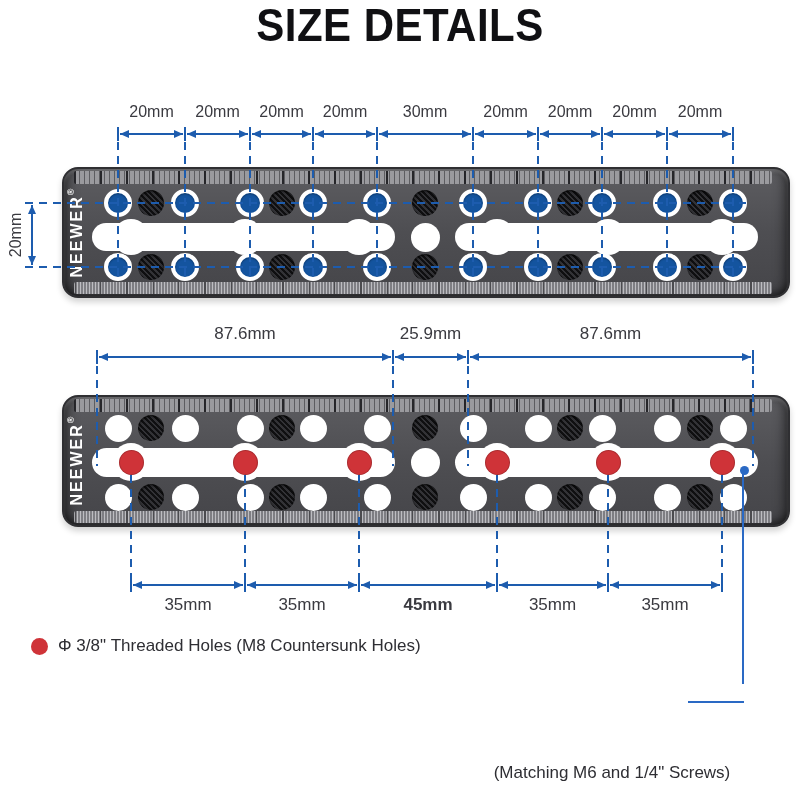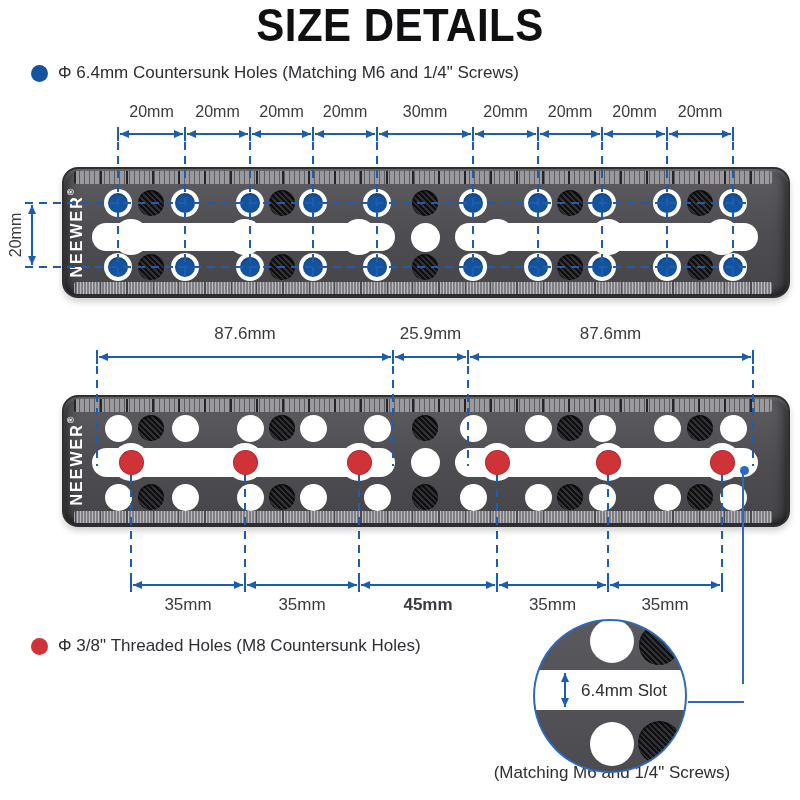--- a/index.html
+++ b/index.html
@@ -66,43 +66,30 @@
   .detail-label{font-size:17px;color:#2e2e33;white-space:nowrap;}
   .detail-caption{width:280px;text-align:center;font-size:17px;color:#2e2e33;white-space:nowrap;}
 </style>
 </head>
 <body>
 
 <div id="stage">
 
   <h1 class="abs title">SIZE DETAILS</h1>
 
-  <div class="abs legend-row" style="left:31px;top:63px;">
-    <span class="legend-dot" style="background:#14549f;"></span>
-    <span class="legend-label">Φ 6.4mm Countersunk Holes (Matching M6 and 1/4" Screws)</span>
-  </div>
 
   <div class="abs legend-row" style="left:31px;top:636px;">
     <span class="legend-dot" style="background:#cf3338;"></span>
     <span class="legend-label">Φ 3/8" Threaded Holes (M8 Countersunk Holes)</span>
   </div>
 
   <div class="abs leader-dot" style="left:740px;top:466px;z-index:6;"></div>
   <div class="abs leader" style="left:742px;top:474px;width:2px;height:210px;z-index:6;"></div>
   <div class="abs leader" style="left:688px;top:701px;width:56px;height:2px;z-index:6;"></div>
 
-  <div class="abs detail-circle" style="left:533px;top:619px;z-index:7;">
-    <div class="abs detail-band"></div>
-    <div class="abs hole-white" style="left:55px;top:-2px;width:44px;height:44px;"></div>
-    <div class="abs hole-dark" style="left:104px;top:4px;width:40px;height:40px;"></div>
-    <div class="abs hole-white" style="left:55px;top:101px;width:44px;height:44px;"></div>
-    <div class="abs hole-dark" style="left:103px;top:100px;width:43px;height:43px;"></div>
-    <div class="abs segv" style="left:29px;top:52px;height:34px;"></div>
-    <div class="abs detail-label" style="left:46px;top:60px;">6.4mm Slot</div>
-  </div>
 
   <div class="abs detail-caption" style="left:472px;top:763px;">(Matching M6 and 1/4" Screws)</div>
 <div class="abs plate" style="left: 62px; top: 167px; width: 728px; height: 131px;"></div>
     <div class="abs rulert" style="left: 74px; top: 171px; width: 698px; height: 13px;"></div>
     <div class="abs rulerb" style="left: 74px; top: 282px; width: 698px; height: 12px;"></div>
     <div class="abs brand" style="left: 26px; top: 220.5px; width: 104px; height: 24px;"><span>NEEWER</span><span class="reg">®</span></div>
     <div class="abs slot" style="left: 92px; top: 223px; width: 303px; height: 28px;"></div>
     <div class="abs slot" style="left: 455px; top: 223px; width: 303px; height: 28px;"></div>
     <div class="abs bulge" style="left: 113px; top: 219px; width: 36px; height: 36px;"></div>
     <div class="abs bulge" style="left: 227px; top: 219px; width: 36px; height: 36px;"></div>

